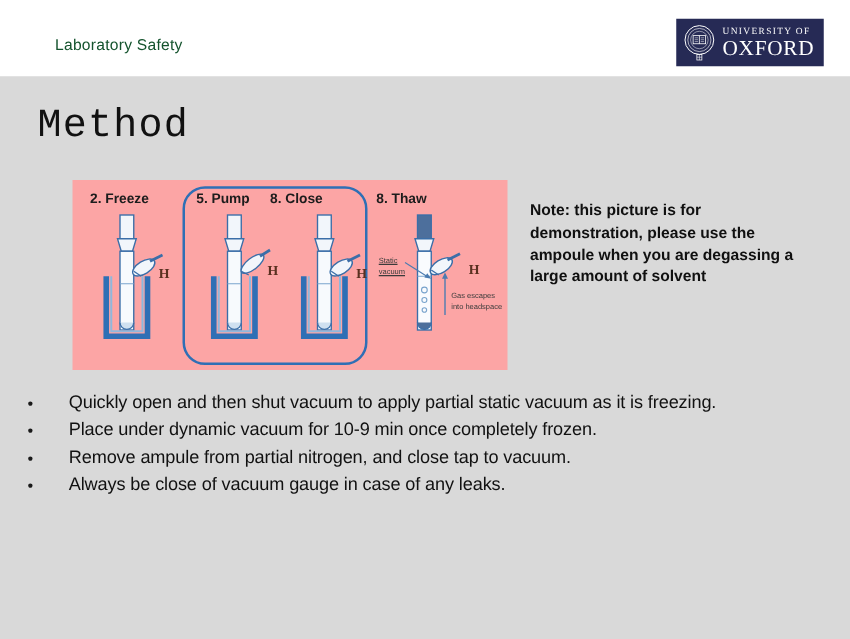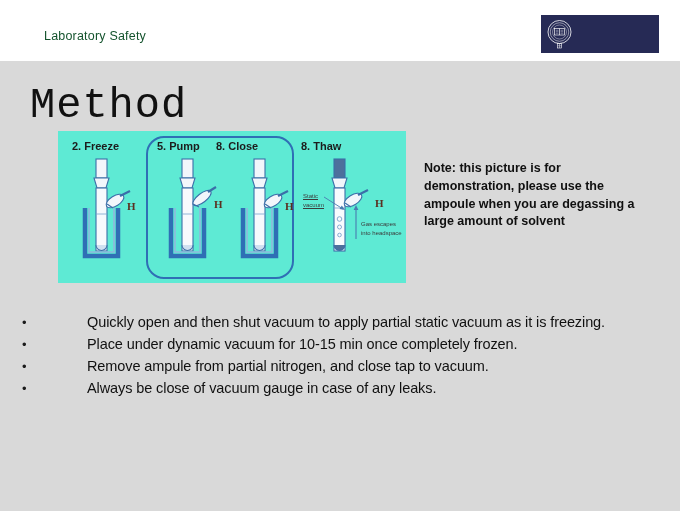--- a/index.html
+++ b/index.html
@@ -42,28 +42,28 @@
   }
   #oxford-line2{
     font-family:"Liberation Serif", serif;
     font-size:17px;letter-spacing:.6px;display:block;
   }
 
   
   #slide-title{
     position:absolute;left:30px;top:82px;
     font-family:"Liberation Mono", monospace;
-    font-size:42px;font-weight:400;color:#111111;
+    font-size:32px;font-weight:400;color:#111111;
     letter-spacing:1px;white-space:nowrap;
   }
 
   
   #figure-image{
-    position:absolute;left:58px;top:131px;width:348px;height:152px;
-    background:#5eead4;overflow:hidden;
+    position:absolute;left:58px;top:144px;width:348px;height:152px;
+    background:#fca5a5;overflow:hidden;
   }
   .fig-label{
     position:absolute;
     font-family:"Liberation Sans", sans-serif;
     font-size:11px;font-weight:700;color:#1c1c1c;
     white-space:nowrap;
   }
   #fig-highlight{
     position:absolute;left:88px;top:5px;width:148px;height:143px;
     border:2.5px solid #2f6fb5;border-radius:18px;
@@ -101,21 +101,21 @@
   .bullet-dot{
     flex:0 0 auto;width:35px;
     font-family:"Liberation Sans", sans-serif;
     font-size:13px;color:#1a1a1a;line-height:21px;
     text-align:left;padding-left:2px;box-sizing:border-box;
   }
   .bullet-text{
     flex:1 1 auto;
     font-family:"Liberation Sans", sans-serif;
     font-size:14.5px;font-weight:400;color:#111111;
-    line-height:21px;letter-spacing:-.1px;margin-left:32px;
+    line-height:21px;letter-spacing:-.1px;
   }
 </style>
 </head>
 <body>
 
 <div id="header-band"></div>
 
 <div id="slide-kicker">Laboratory Safety</div>
 
 <div id="oxford-logo">
@@ -128,20 +128,24 @@
     <line x1="19.5" y1="22.5" x2="24.8" y2="22.5" stroke="#ffffff" stroke-width="0.8"></line>
     <line x1="19.5" y1="25.5" x2="24.8" y2="25.5" stroke="#ffffff" stroke-width="0.8"></line>
     <line x1="19.5" y1="28.5" x2="24.8" y2="28.5" stroke="#ffffff" stroke-width="0.8"></line>
     <line x1="29.2" y1="22.5" x2="34.5" y2="22.5" stroke="#ffffff" stroke-width="0.8"></line>
     <line x1="29.2" y1="25.5" x2="34.5" y2="25.5" stroke="#ffffff" stroke-width="0.8"></line>
     <line x1="29.2" y1="28.5" x2="34.5" y2="28.5" stroke="#ffffff" stroke-width="0.8"></line>
     <rect x="23" y="49" width="8" height="9" fill="none" stroke="#ffffff" stroke-width="1.2"></rect>
     <line x1="27" y1="49" x2="27" y2="58" stroke="#ffffff" stroke-width="0.9"></line>
     <line x1="23" y1="53.5" x2="31" y2="53.5" stroke="#ffffff" stroke-width="0.9"></line>
   </svg>
+  <div id="oxford-wordmark">
+    <span id="oxford-line1">UNIVERSITY OF</span>
+    <span id="oxford-line2">OXFORD</span>
+  </div>
 </div>
 
 <div id="slide-title">Method</div>
 
 <div id="figure-image">
 
   <div id="fig-highlight"></div>
 
   <div class="fig-label" style="left:14px;top:9px;">2. Freeze</div>
   <div class="fig-label" style="left:99px;top:9px;">5. Pump</div>
@@ -221,21 +225,21 @@
 
 <div id="note-text">Note: this picture is for demonstration, please use the ampoule when you are degassing a large amount of solvent</div>
 
 <div id="bullet-list">
   <div class="bullet-row">
     <span class="bullet-dot">•</span>
     <span class="bullet-text">Quickly open and then shut vacuum to apply partial static vacuum as it is freezing.</span>
   </div>
   <div class="bullet-row">
     <span class="bullet-dot">•</span>
-    <span class="bullet-text">Place under dynamic vacuum for 10-15 min once completely frozen.</span>
+    <span class="bullet-text">Place under dynamic vacuum for 10-9 min once completely frozen.</span>
   </div>
   <div class="bullet-row">
     <span class="bullet-dot">•</span>
     <span class="bullet-text">Remove ampule from partial nitrogen, and close tap to vacuum.</span>
   </div>
   <div class="bullet-row">
     <span class="bullet-dot">•</span>
     <span class="bullet-text">Always be close of vacuum gauge in case of any leaks.</span>
   </div>
 </div>

